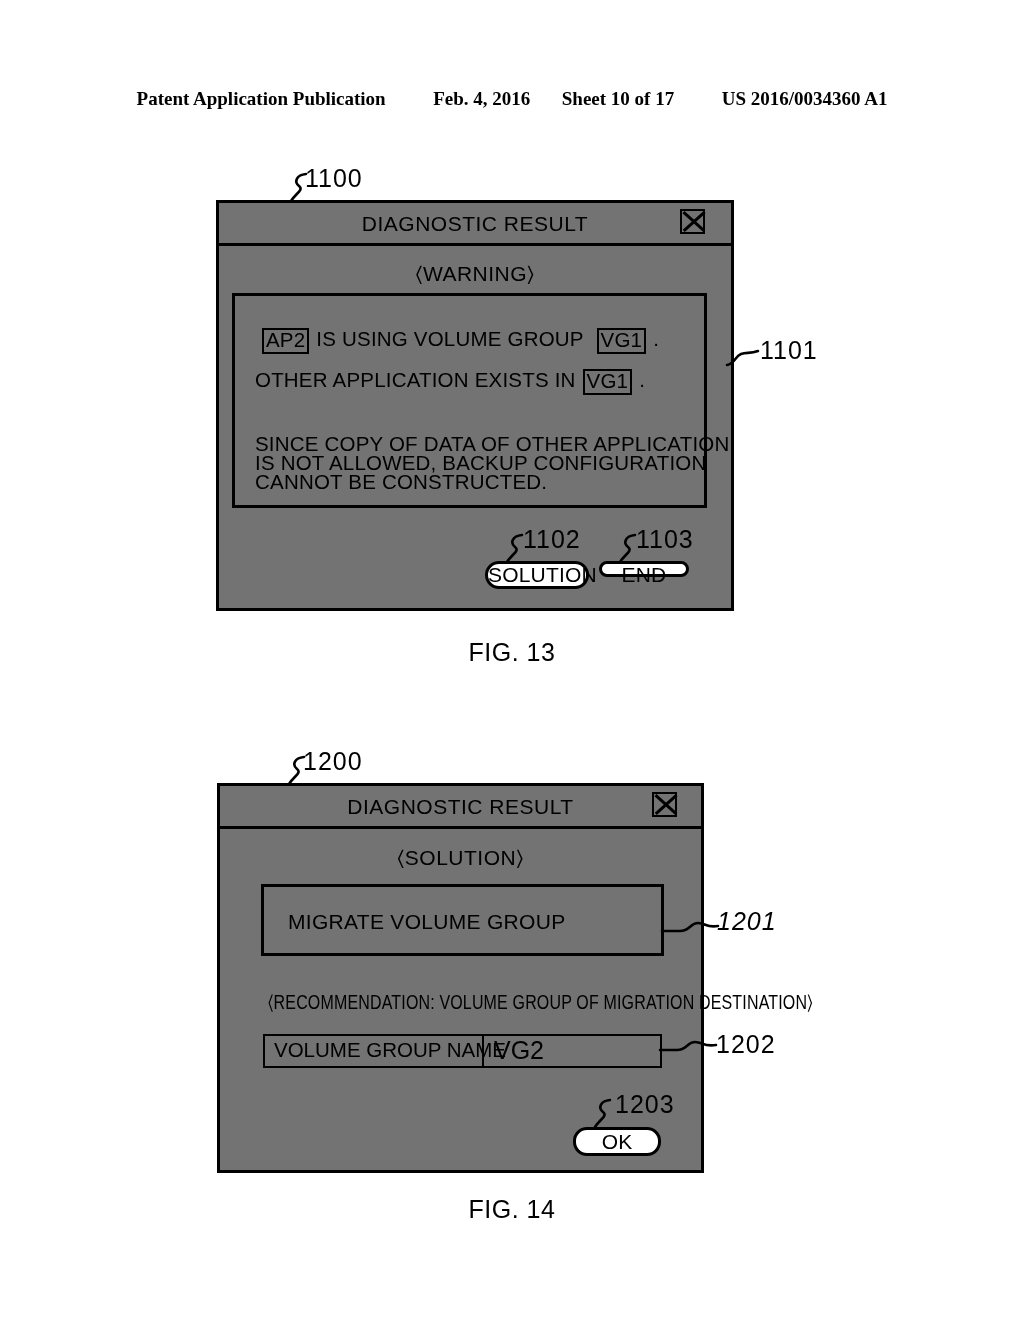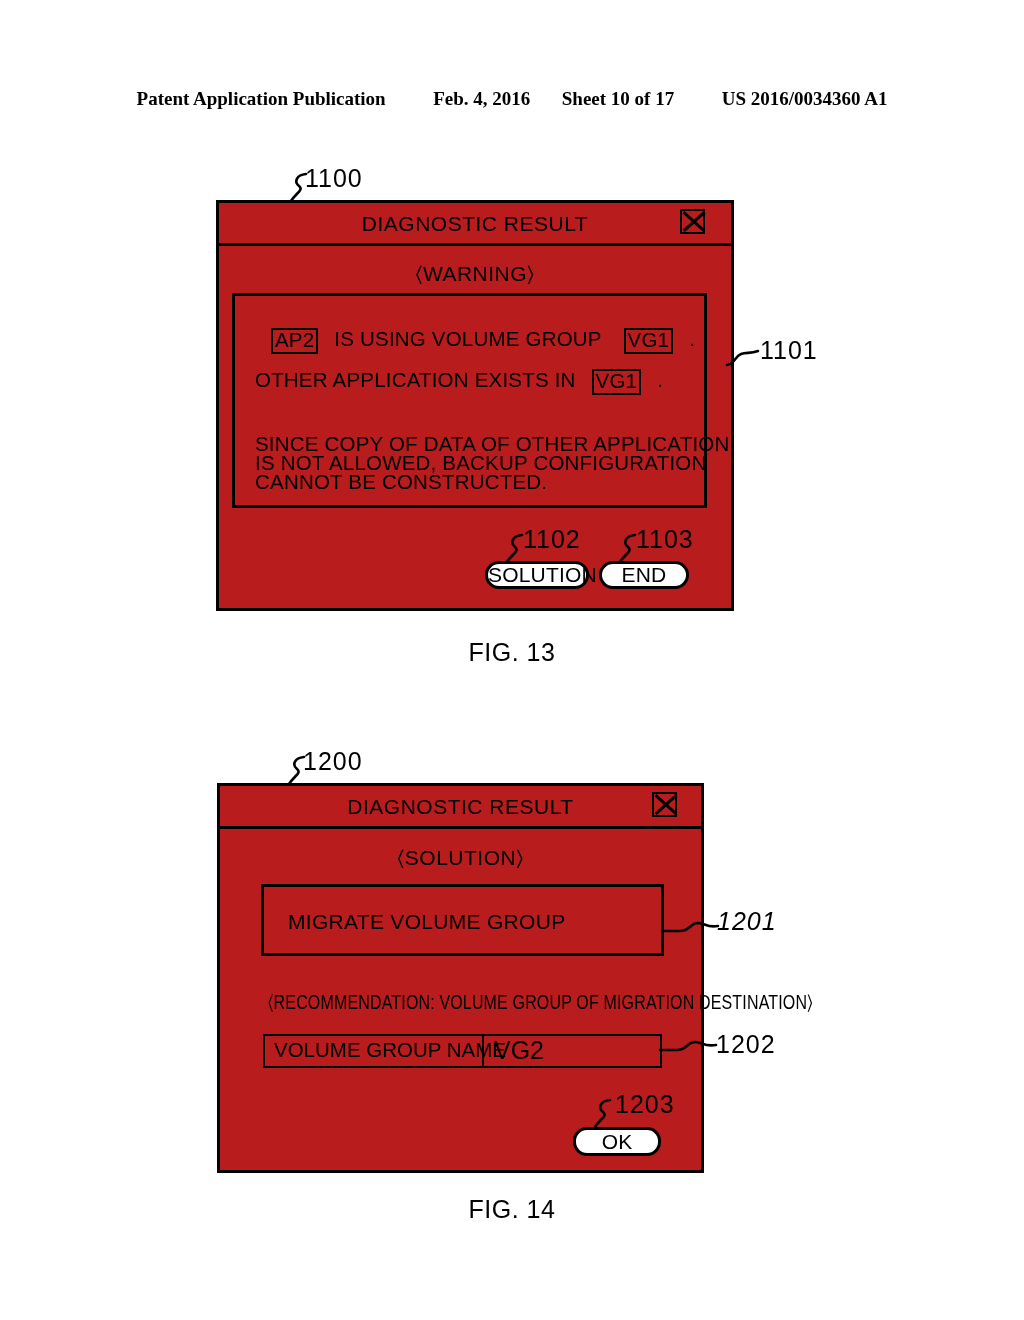--- a/index.html
+++ b/index.html
@@ -31,21 +31,21 @@
   }
   .pub-header span { display: inline-block; }
   .hdr-gap1 { width: 38px; }
   .hdr-gap2 { width: 22px; }
   .hdr-gap3 { width: 38px; }
 
   
   .dialog {
     position: absolute;
     border: 3px solid #000;
-    background: #b91c1c;
+    background: #737373;
     box-sizing: border-box;
   }
   .titlebar {
     position: relative;
     height: 43px;
     border-bottom: 3px solid #000;
     box-sizing: border-box;
   }
   .titlebar-text {
     position: absolute;
@@ -109,21 +109,21 @@
     white-space: nowrap;
   }
   #warn-line1 { top: 31px; }
   #warn-line2 { top: 72px; }
 
   .boxed-token {
     display: inline-block;
     border: 2.5px solid #000;
     padding: 0px 2px 1px 2px;
     line-height: 1.02;
-    margin: 0 16px;
+    margin: 0 7px;
     position: relative;
     top: 1px;
   }
 
   #warn-para {
     position: absolute;
     left: 20px;
     top: 138px;
     width: 440px;
     font-size: 20.5px;
@@ -146,21 +146,21 @@
     left: 266px;
     top: 358px;
     width: 104px;
     height: 28px;
     line-height: 22px;
   }
   #btn-end {
     left: 380px;
     top: 358px;
     width: 90px;
-    height: 28px;
+    height: 16px;
     line-height: 22px;
   }
 
   
   #fig14-dialog {
     left: 217px;
     top: 783px;
     width: 487px;
     height: 390px;
   }

